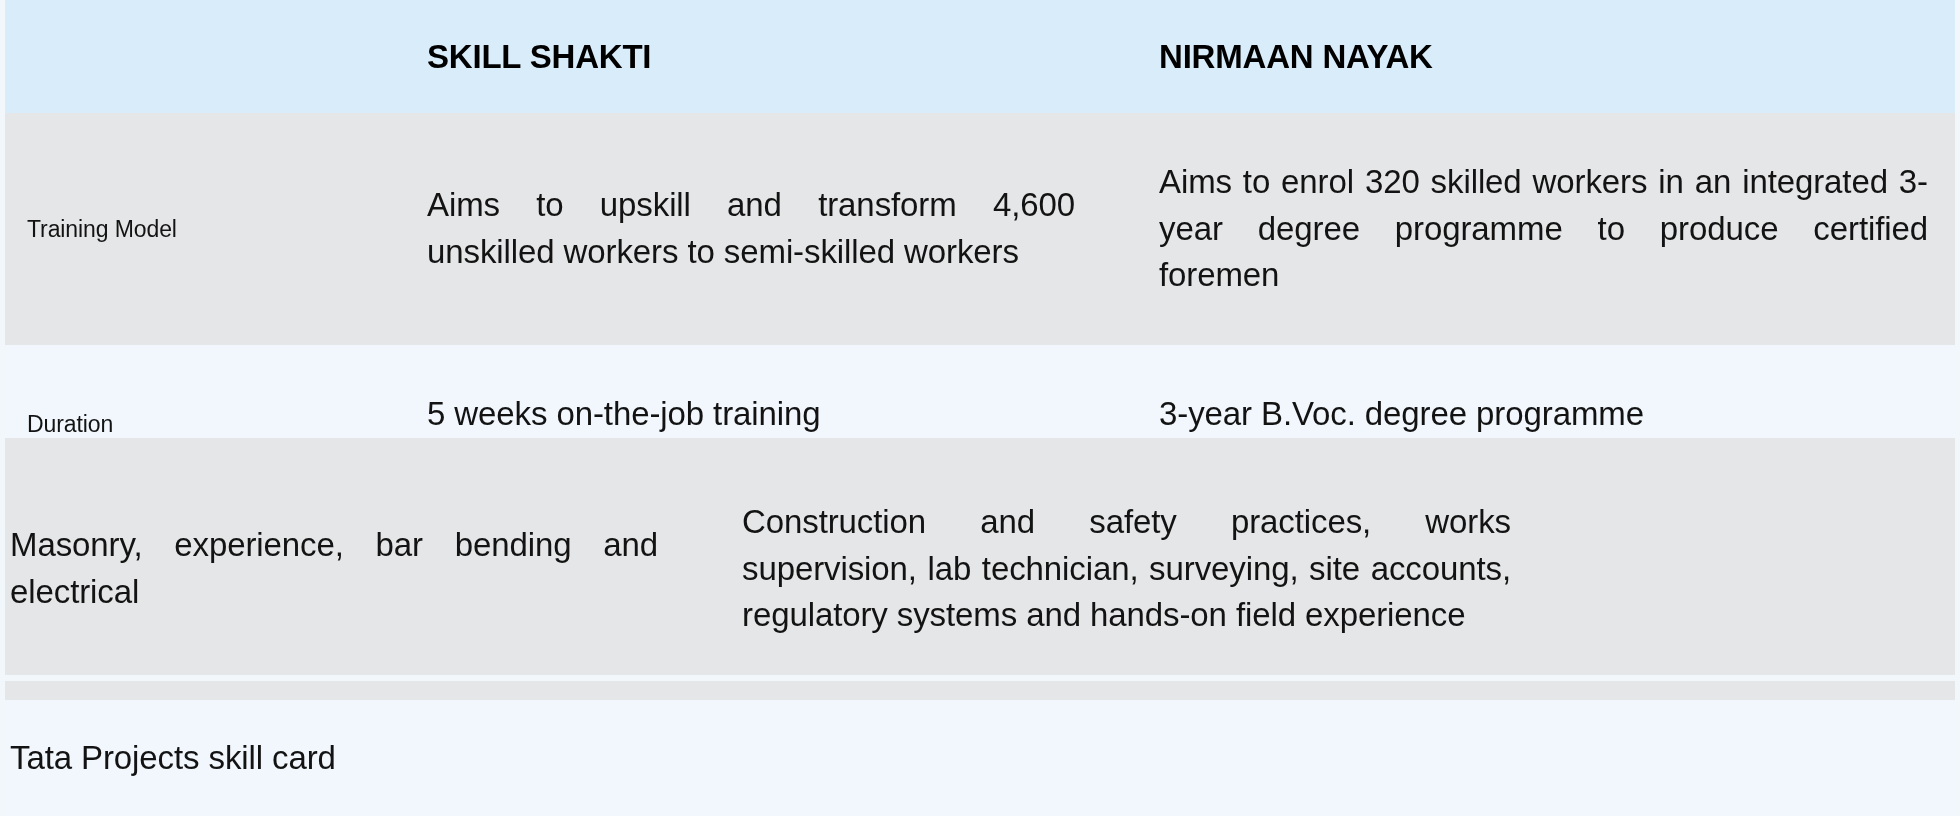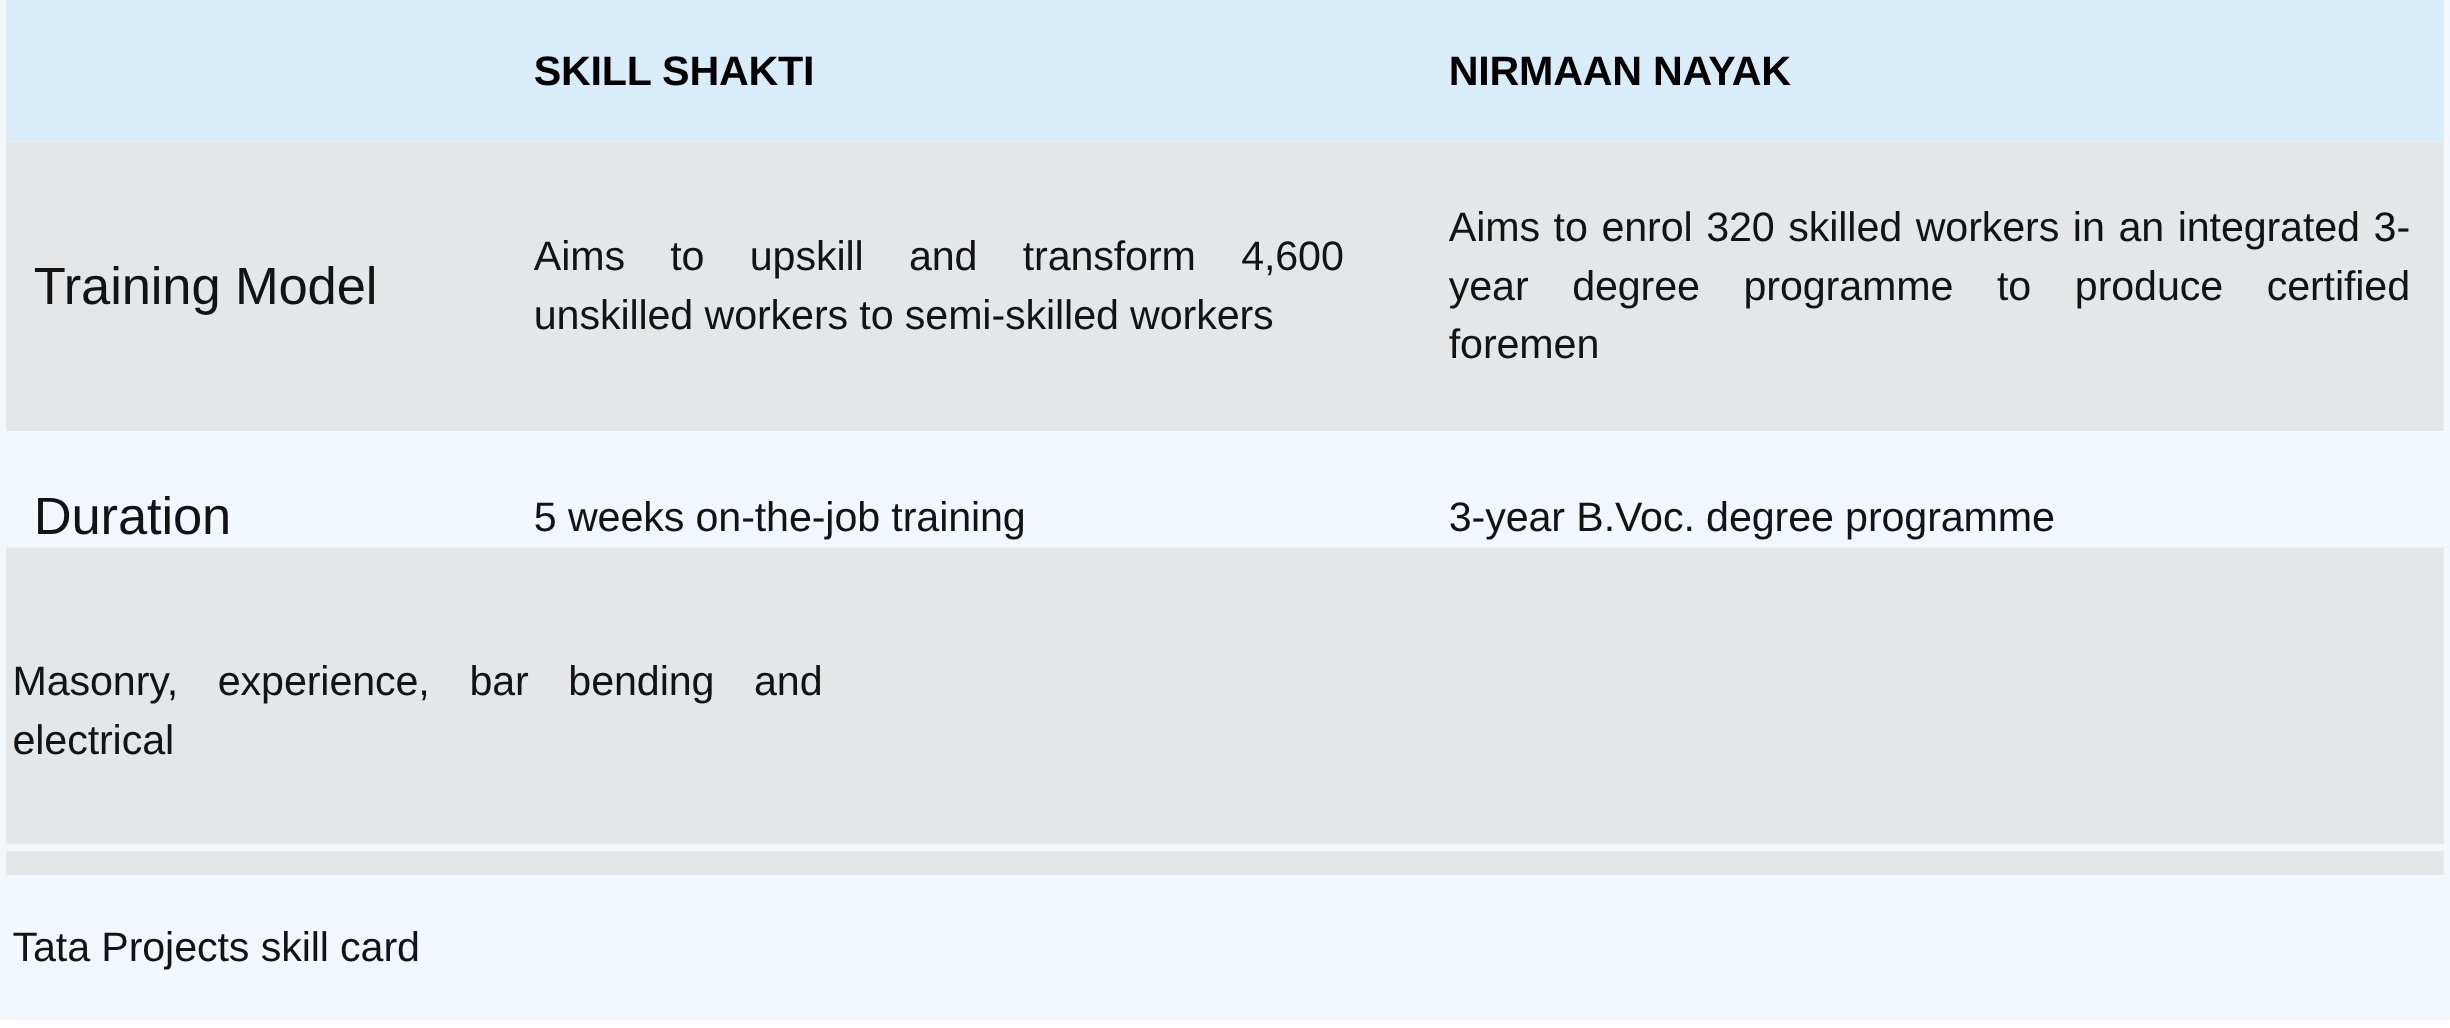--- a/index.html
+++ b/index.html
@@ -65,21 +65,21 @@
     padding-left: 5px;
     padding-right: 57px;
   }
   .col-b {
     width: 823px;
     padding-left: 27px;
     padding-right: 27px;
   }
 
   .label-text {
-    font-size: 42px;
+    font-size: 23px;
     line-height: 1.22;
     color: #131313;
     text-align: left;
     font-weight: 400;
     letter-spacing: -0.1px;
   }
 
   .header-text {
     font-size: 33px;
     font-weight: bold;
@@ -151,20 +151,23 @@
     </div>
     <div class="cell col-b">
       <p class="body-text single">3-year B.Voc. degree programme</p>
     </div>
   </div>
 
   <div class="row shade-gray row-focus">
     <div class="cell col-a">
       <p class="body-text">Masonry, experience, bar bending and electrical</p>
     </div>
+    <div class="cell col-b">
+      <p class="body-text">Construction and safety practices, works supervision, lab technician, surveying, site accounts, regulatory systems and hands-on field experience</p>
+    </div>
   </div>
 
   <div class="row shade-light row-cert">
     <div class="cell col-a">
       <p class="body-text single">Tata Projects skill card</p>
     </div>
   </div>
 
   <div class="bottom-strip"></div>
 </div>

